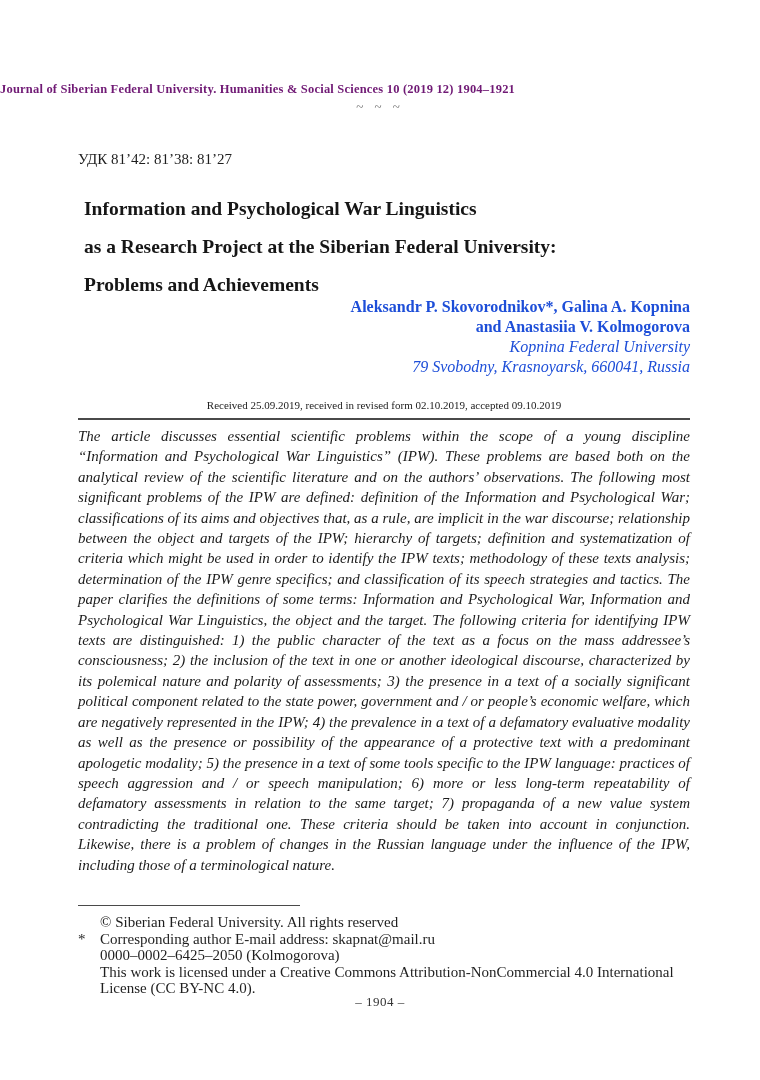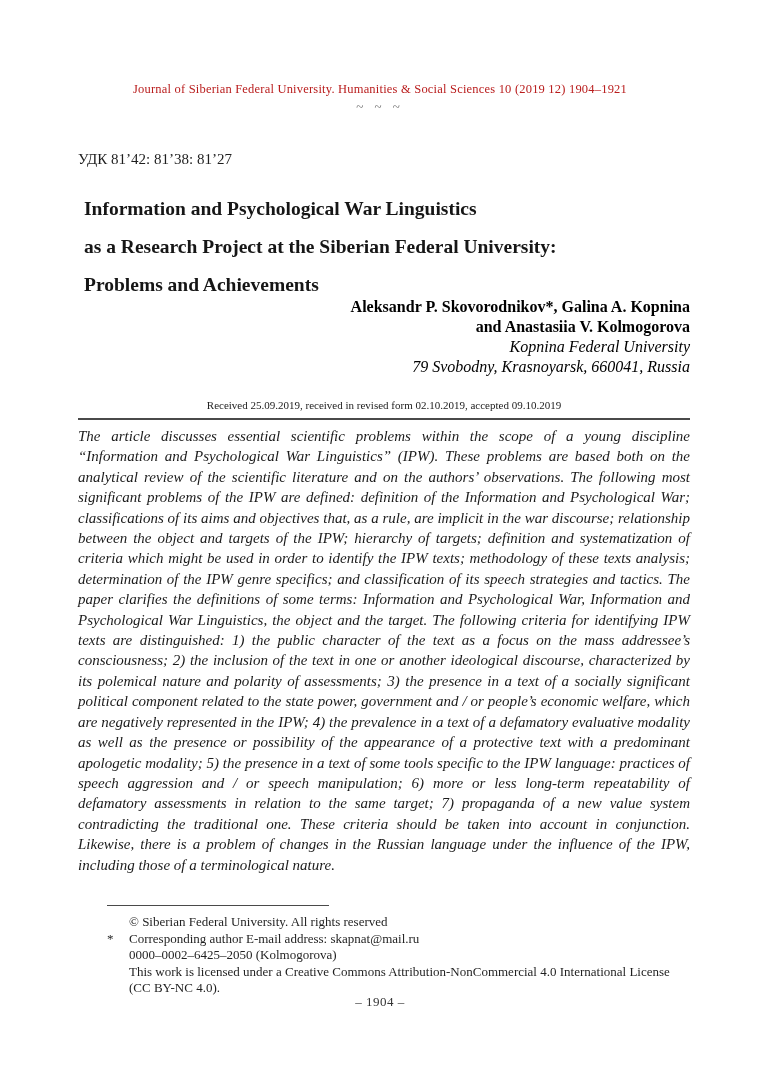--- a/index.html
+++ b/index.html
@@ -10,61 +10,60 @@
   }
   .page {
     position: relative;
     width: 760px; height: 1080px;
     background: #ffffff;
     color: #1c1c1c;
     overflow: hidden;
   }
   .journal-line {
     position: absolute; top: 82px; left: 0; right: 0;
-    text-align: center;
-    font-size: 12.5px; letter-spacing: 0.2px; color: #b91c1c;
+    font-size: 12.5px; letter-spacing: 0.2px; color: #701a75; font-weight: bold;
   }
   .separator {
     position: absolute; top: 99px; left: 0; right: 0;
     text-align: center;
     font-size: 13px; color: #666; letter-spacing: 4px;
   }
   .udc {
     position: absolute; top: 151px; left: 78px;
     font-size: 15px; color: #1e1e1e;
   }
   .title {
     position: absolute; top: 190px; left: 78px; right: 60px;
     font-size: 19.5px; font-weight: bold; line-height: 38px;
     color: #161616;
     margin-left: 6px;
   }
   .authors-block {
     position: absolute; top: 297px; left: 78px; right: 70px;
     text-align: right; font-size: 16px; line-height: 20px;
-    color: #000000;
+    color: #1d4ed8;
   }
   .authors-block .bold-line { font-weight: bold; }
   .authors-block .italic-line { font-style: italic; font-weight: normal; }
   .received-line {
     position: absolute; top: 399px; left: 78px; right: 70px;
     text-align: center; font-size: 11px; color: #222;
   }
   .rule-main {
     position: absolute; top: 418px; left: 78px; right: 70px;
     border-top: 2px solid #4a4a4a; height: 0;
   }
   .abstract {
     position: absolute; top: 426px; left: 78px; right: 70px;
     font-style: italic; font-size: 15px; line-height: 20.4px;
     text-align: justify; color: #1b1b1b;
   }
   .footnotes {
     position: absolute; top: 905px; left: 78px; right: 68px;
-    font-size: 13px; line-height: 16.6px; color: #1f1f1f; margin-left: 29px;
+    font-size: 15px; line-height: 16.6px; color: #1f1f1f;
   }
   .fn-rule {
     width: 222px; border-top: 1.4px solid #4a4a4a; height: 0;
     margin-bottom: 8px;
   }
   .fn-row { display: flex; }
   .fn-marker { width: 22px; flex: none; }
   .fn-text { flex: 1; }
   .page-number {
     position: absolute; top: 994px; left: 0; right: 0;

